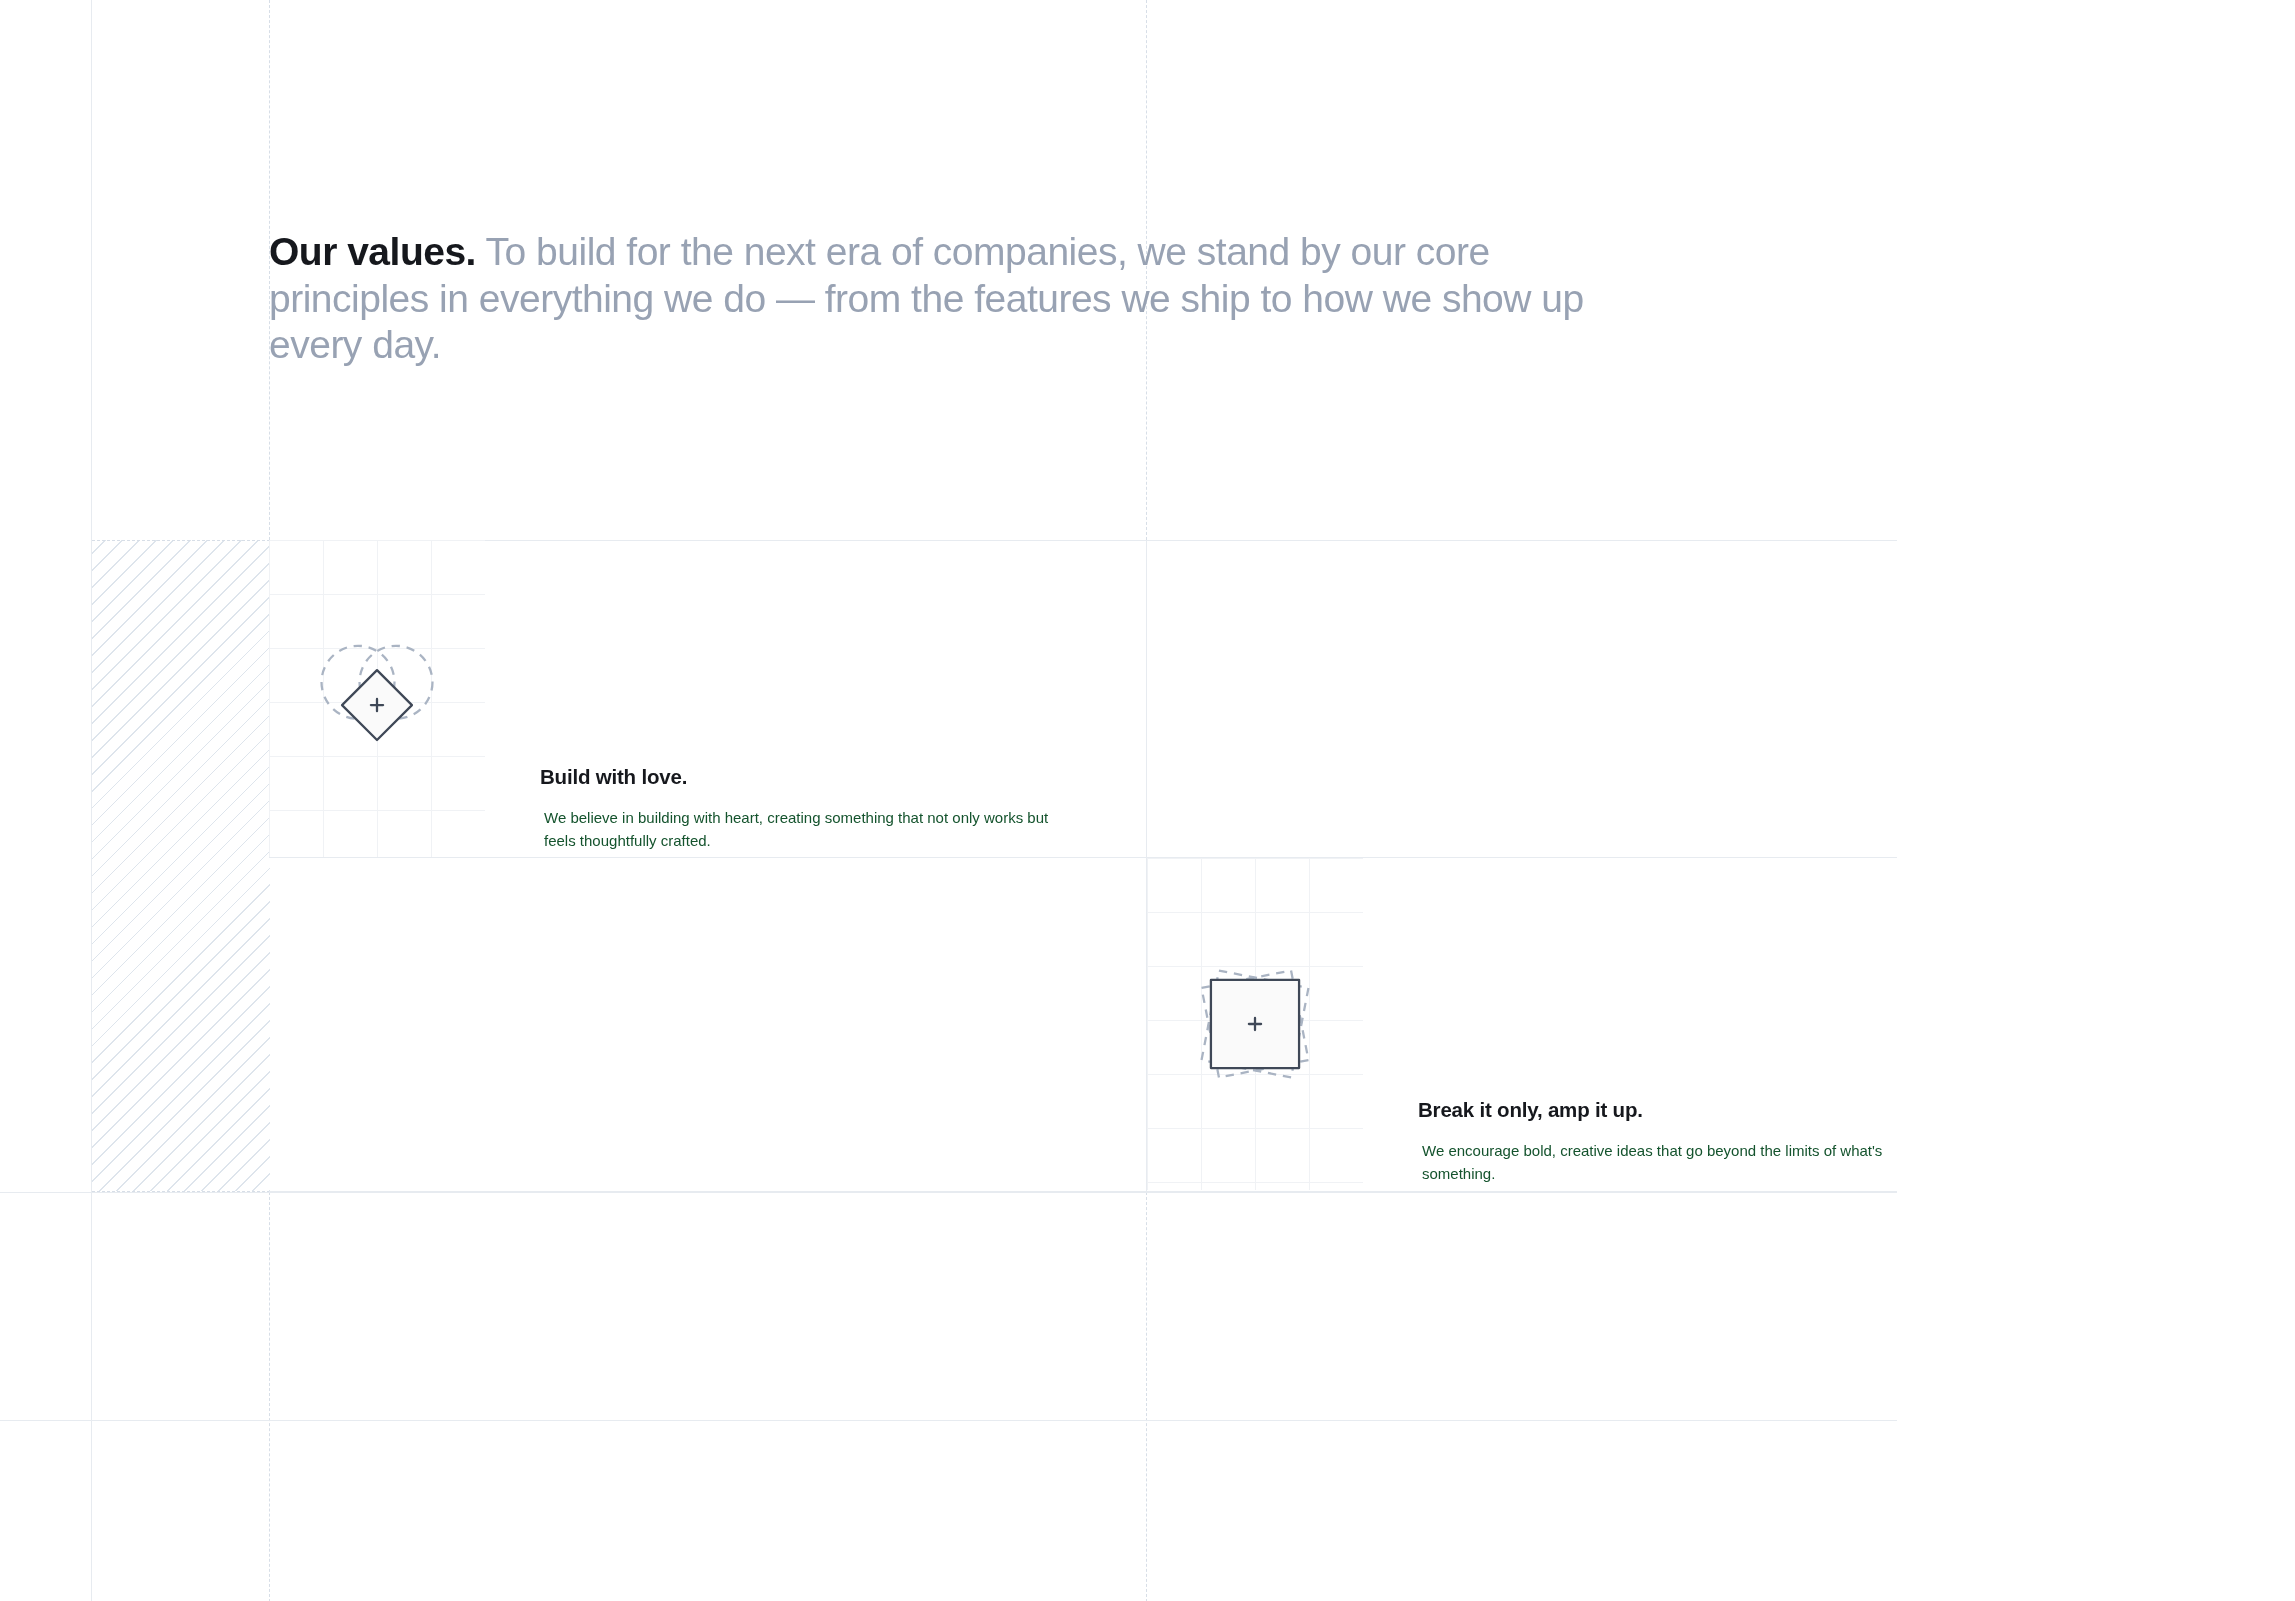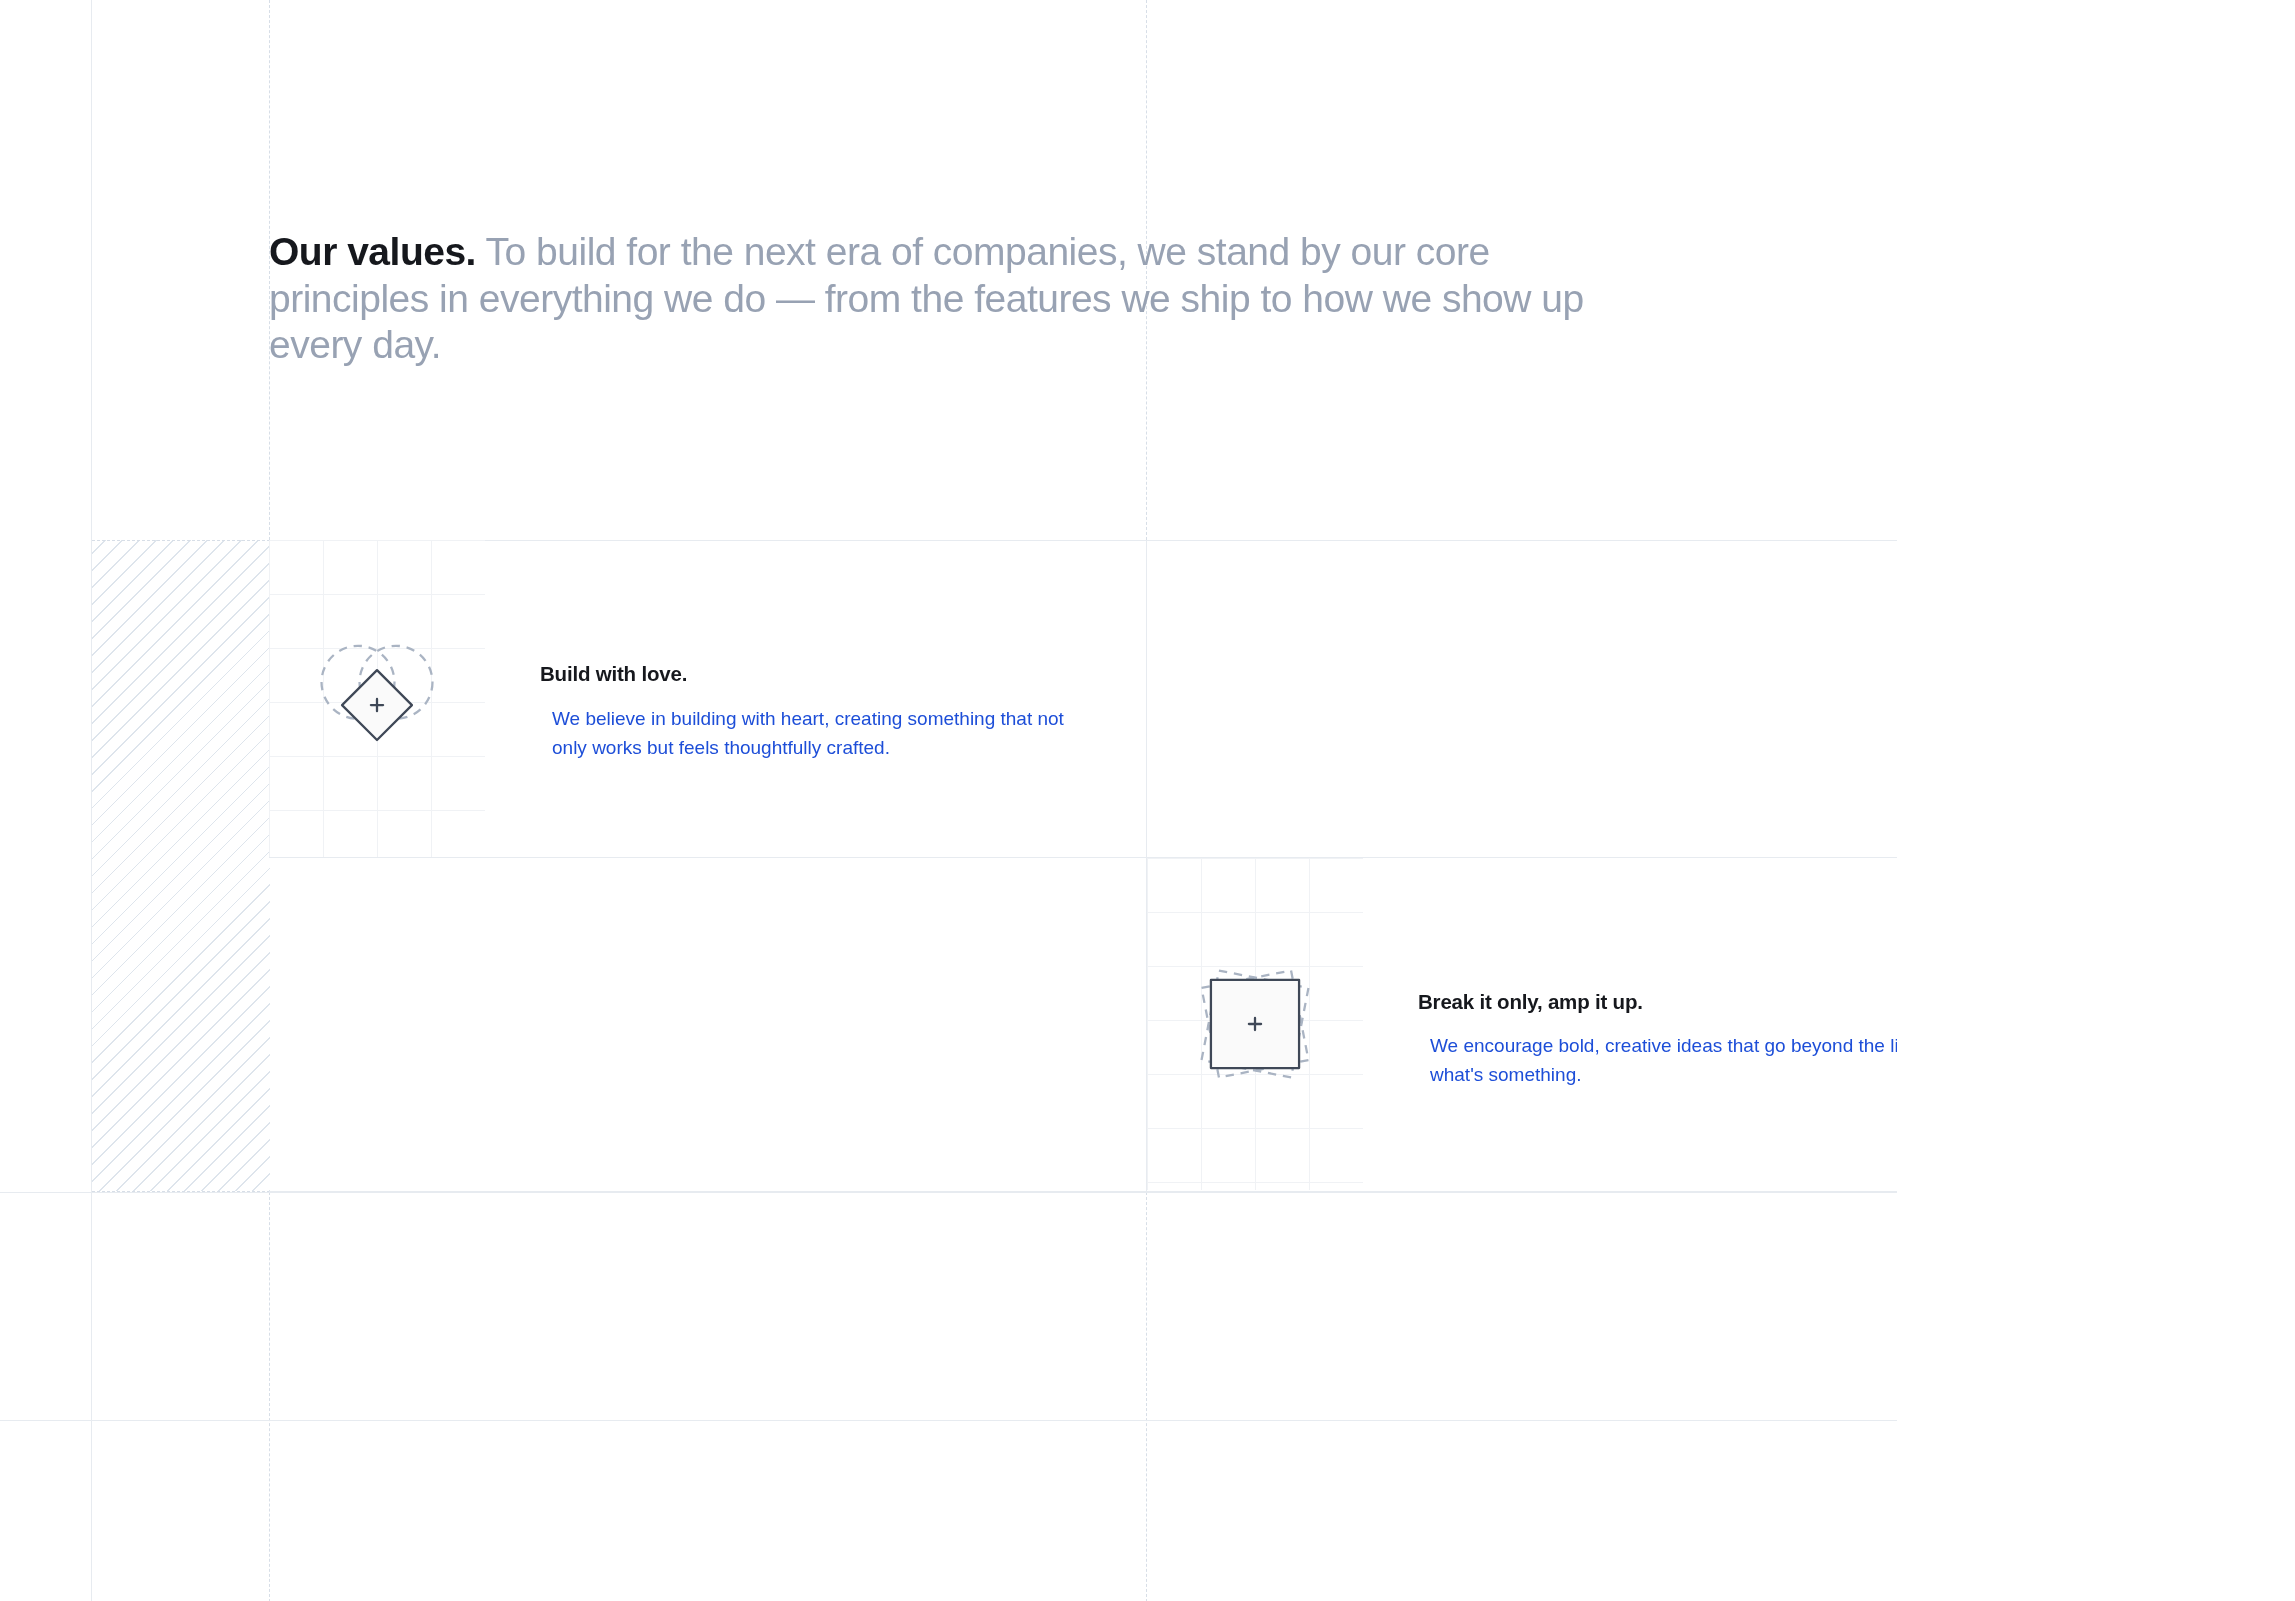--- a/index.html
+++ b/index.html
@@ -25,35 +25,35 @@
         font-size:39px;line-height:1.19;letter-spacing:-0.5px;color:#98a2b3;font-weight:500;}
   .lede .strong{color:#16181d;font-weight:700;}
 
   
   .cards{position:absolute;left:269px;top:540px;width:1756px;height:651px;}
   .cards .cdiv-v{position:absolute;left:877px;top:0;width:0.8px;height:651px;background:#e7ebf0;}
   .cards .cdiv-h{position:absolute;left:0;top:317px;width:1756px;height:0.8px;background:#e7ebf0;}
   .cards .cedge-t{position:absolute;left:0;top:0;width:1756px;height:0.8px;background:#e7ebf0;}
   .cards .cedge-b{position:absolute;left:0;top:651px;width:1756px;height:0.8px;background:#e7ebf0;}
 
-  .card{position:absolute;width:877px;height:317px;display:flex;align-items:center;}
+  .card{position:absolute;width:877px;height:317px;display:flex;align-items:flex-end;}
   .card.r0{top:0;} .card.r1{top:318px;height:332px;}
   .card.c0{left:0;} .card.c1{left:878px;}
 
   .iconcell{position:relative;width:216px;height:100%;flex:0 0 216px;
     background-image:
       linear-gradient(to right, #f0f2f5 0.8px, transparent 0.8px),
       linear-gradient(to bottom, #f0f2f5 0.8px, transparent 0.8px);
     background-size:54px 54px;background-position:0 0;}
   .iconcell svg{position:absolute;left:50%;top:50%;transform:translate(-50%,-50%);overflow:visible;}
 
   .copy{padding:40px 46px 0 55px;flex:1 1 auto;}
   .card.r1 .copy{padding-top:44px;}
   .ctitle{font-size:20.5px;font-weight:700;color:#16181d;letter-spacing:-0.2px;margin:0 0 18px 0;line-height:1.2;}
-  .cbody{font-size:19px;line-height:1.52;color:#1d4ed8;margin:12px;max-width:531px;font-weight:400;}
+  .cbody{font-size:15px;line-height:1.52;color:#14532d;margin:4px;max-width:531px;font-weight:400;}
 
   .sld{fill:#fafafa;stroke:#3f4857;stroke-width:3;stroke-linejoin:round;}
   .dsh{fill:none;stroke:#aab4c3;stroke-width:3;stroke-dasharray:11 9;stroke-linejoin:round;}
   .plus{stroke:#3f4857;stroke-width:3;stroke-linecap:round;}
 </style>
 </head>
 <body>
 
 <div id="stage">
 

